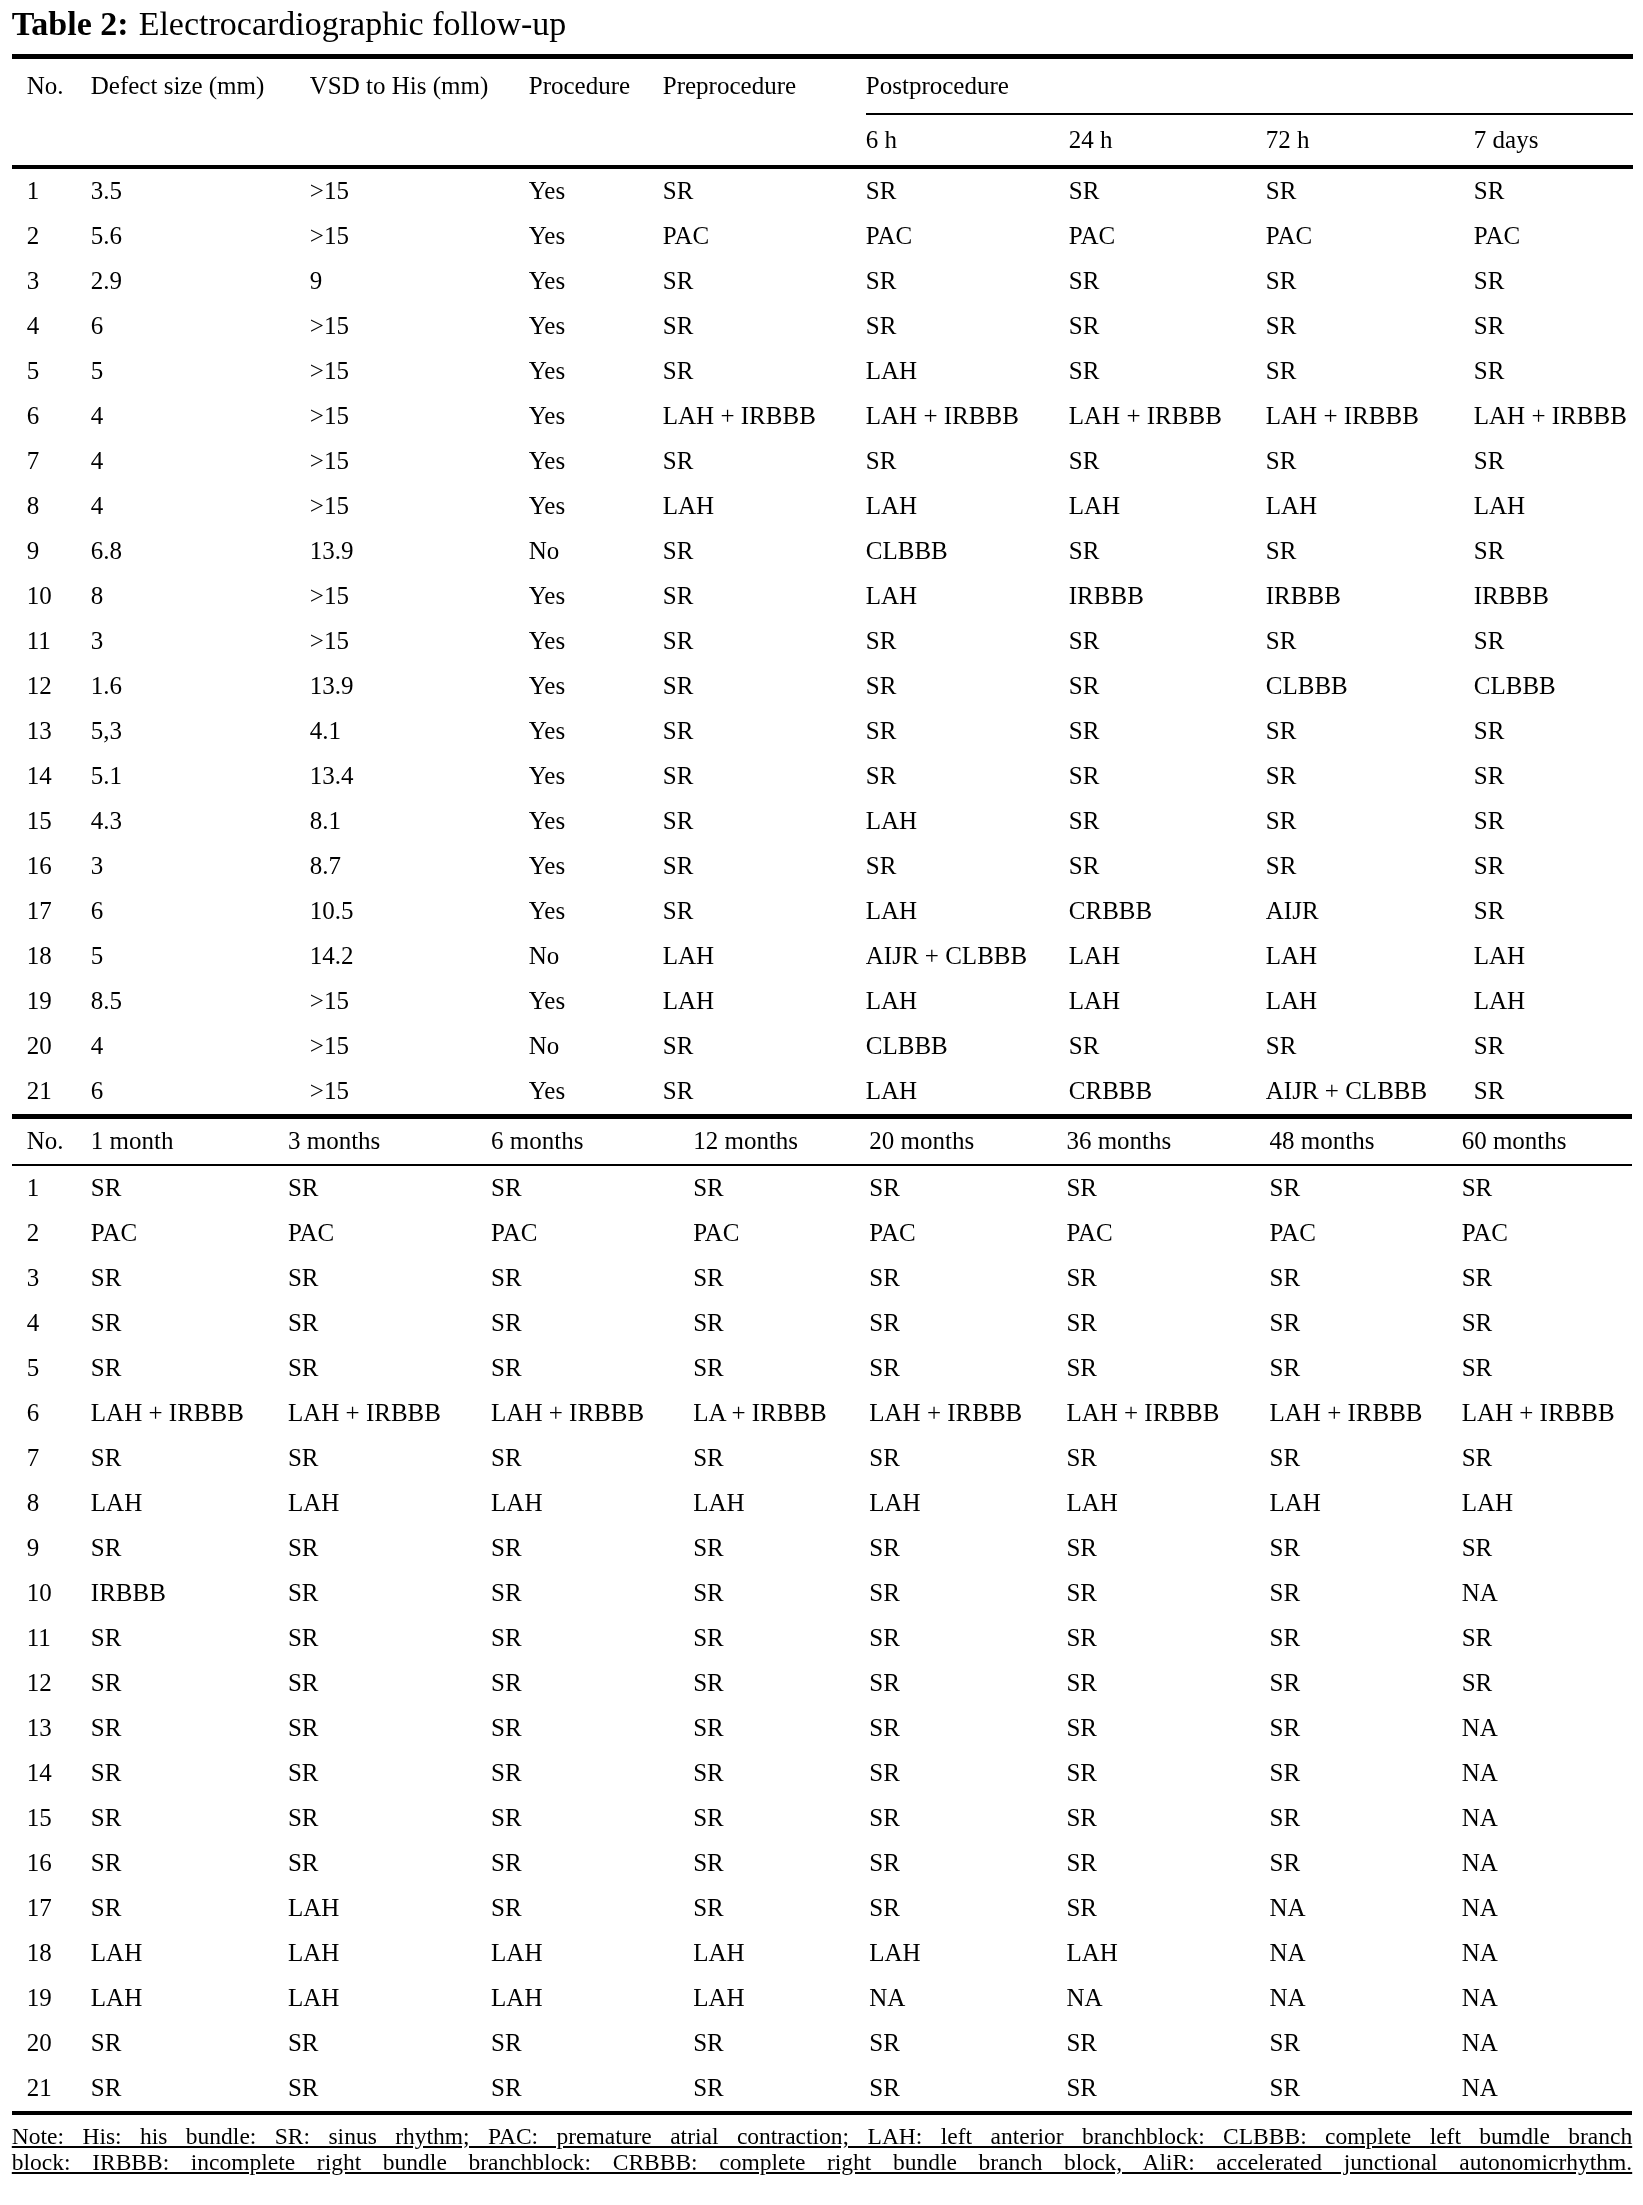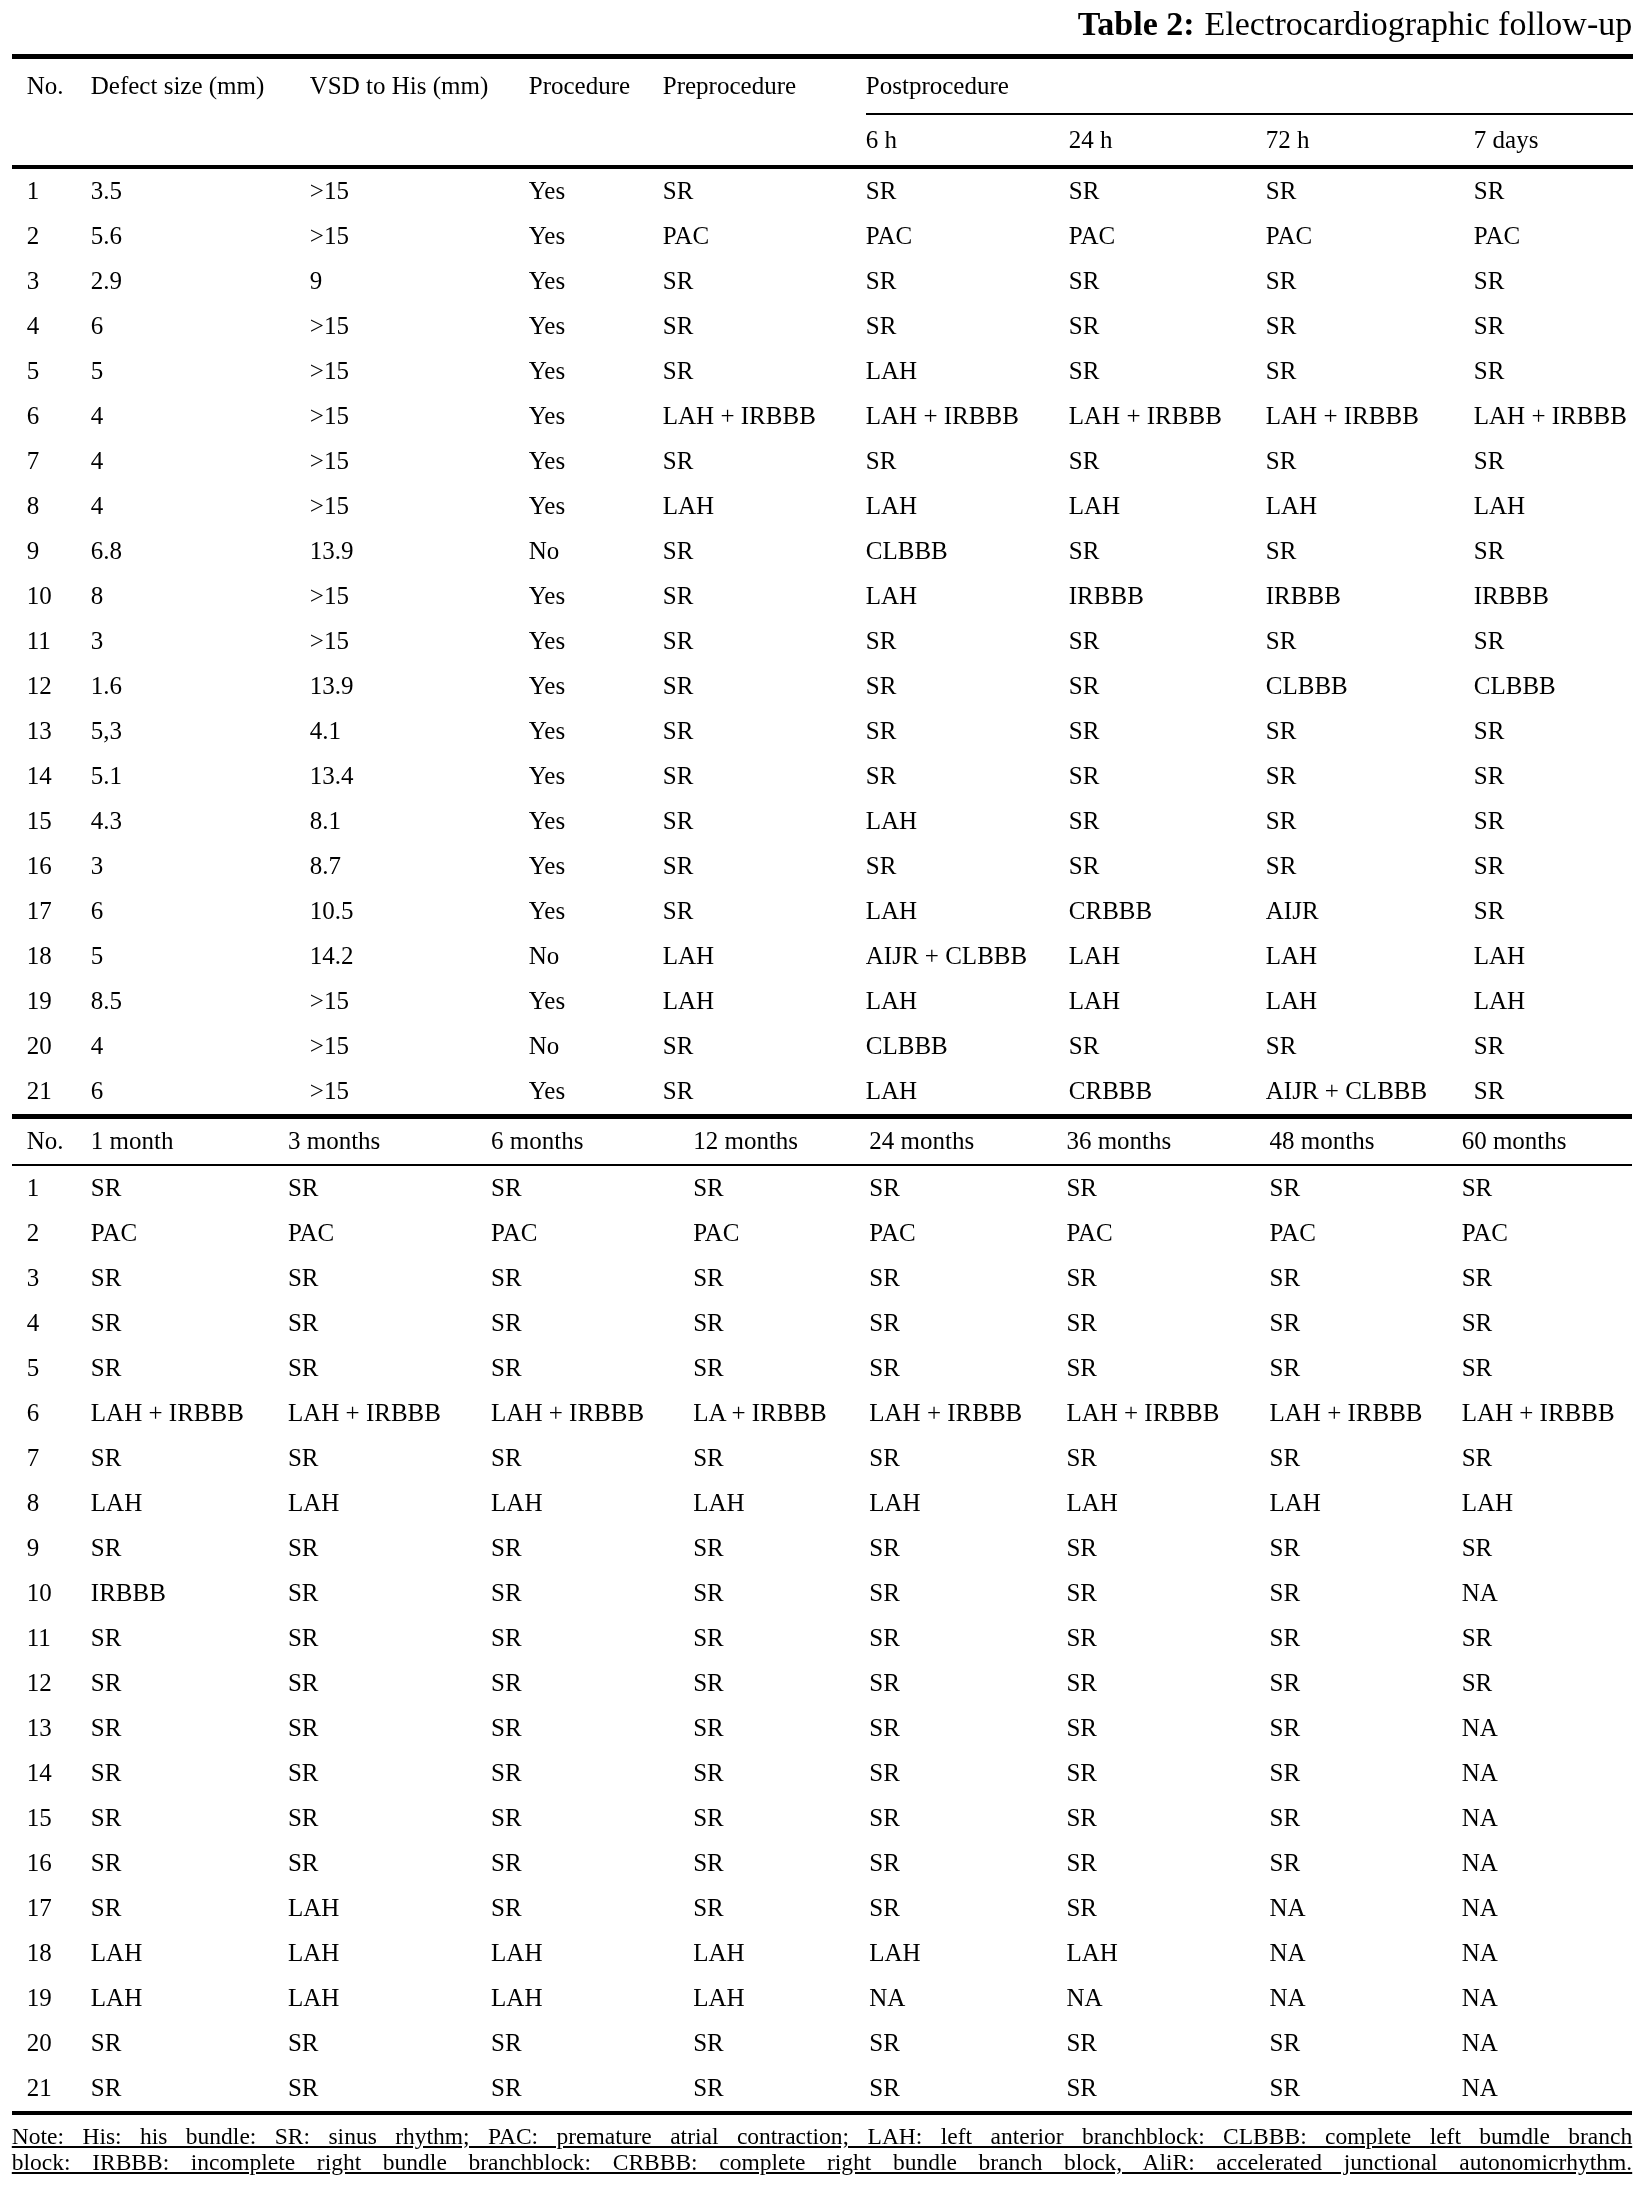--- a/index.html
+++ b/index.html
@@ -7,21 +7,21 @@
     width: 1644px;
     height: 2205px;
     background: #ffffff;
     color: #000000;
     font-family: "Liberation Serif", "DejaVu Serif", serif;
     box-sizing: border-box;
     padding: 5px 11.8px 0 11.8px;
     overflow: hidden;
   }
   .title {
-    text-align: right;
+    text-align: left;
     font-size: 34px;
     line-height: 37px;
     margin: 0 0 11.8px 0;
     white-space: nowrap;
   }
   .title .title-label { font-weight: bold; margin-right: 10px; }
   table {
     width: 1620px;
     border-collapse: collapse;
     table-layout: fixed;
@@ -349,21 +349,21 @@
         <col style="width:192px">
         <col style="width:170px">
     </colgroup>
     <thead>
       <tr>
         <th class="col-no">No.</th>
         <th>1 month</th>
         <th>3 months</th>
         <th>6 months</th>
         <th>12 months</th>
-        <th>24 months</th>
+        <th>20 months</th>
         <th>36 months</th>
         <th>48 months</th>
         <th>60 months</th>
       </tr>
     </thead>
     <tbody id="t2-body">
         <tr>
           <td>1</td>
           <td>SR</td>
           <td>SR</td>

